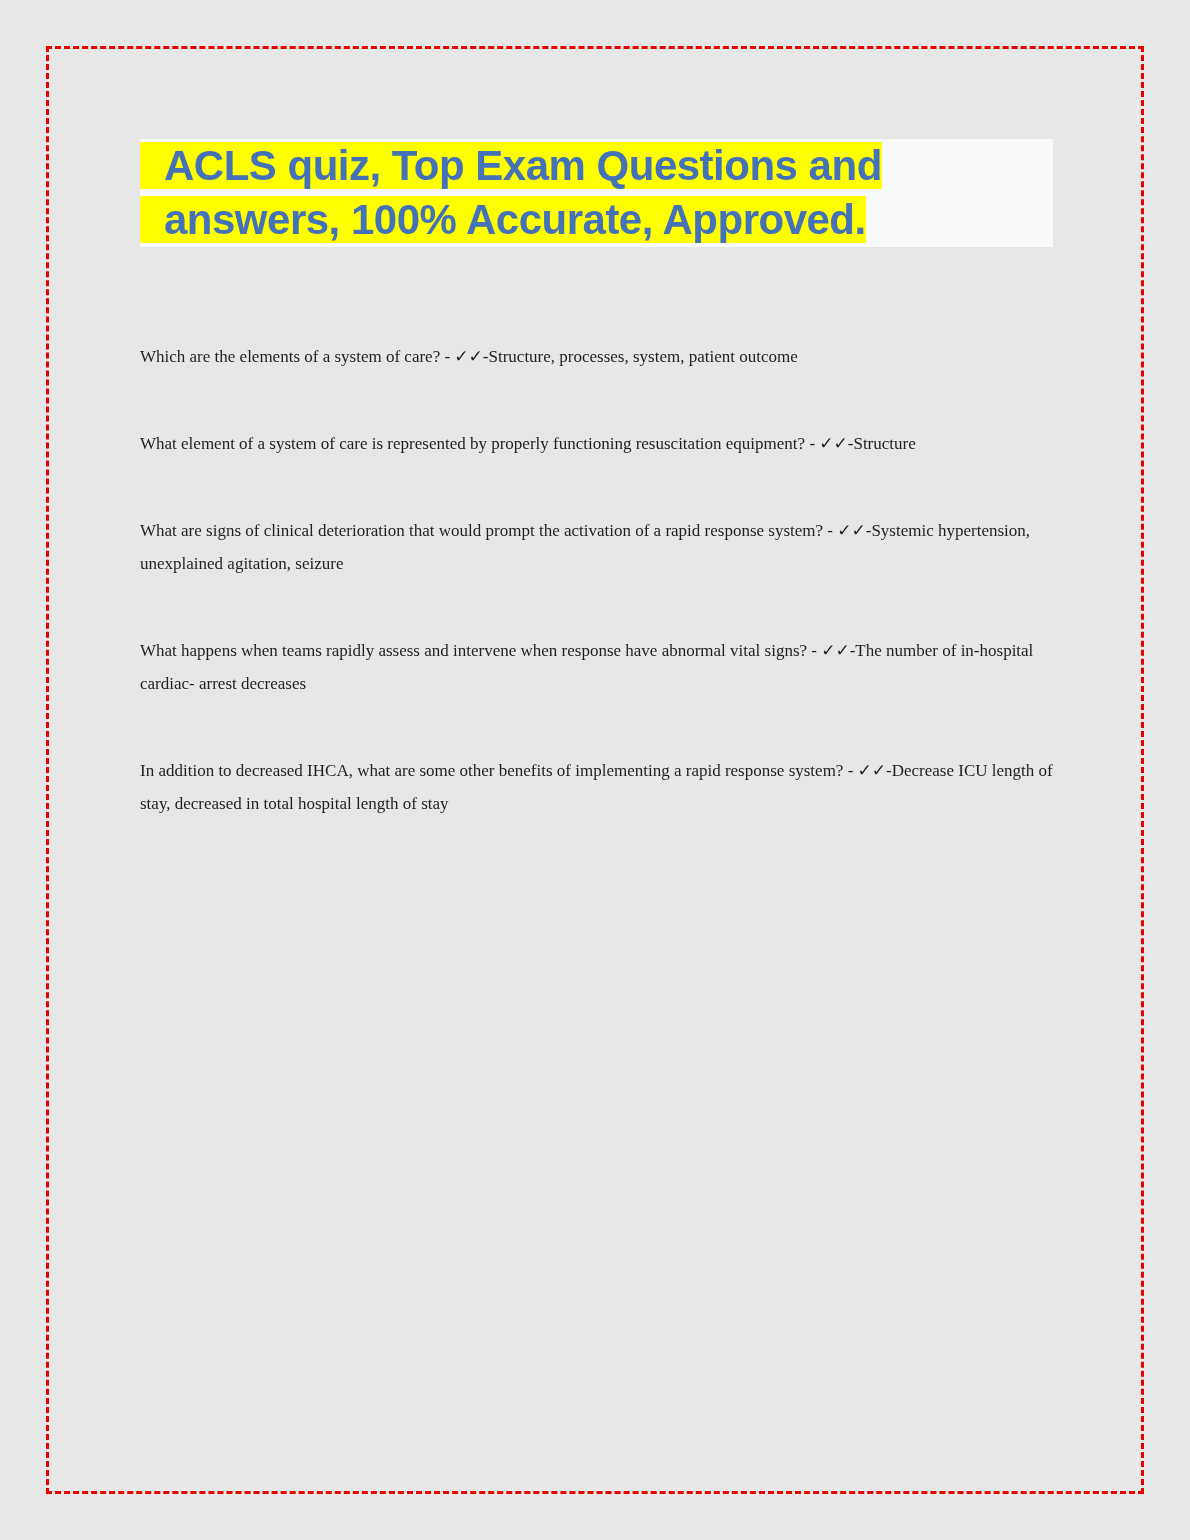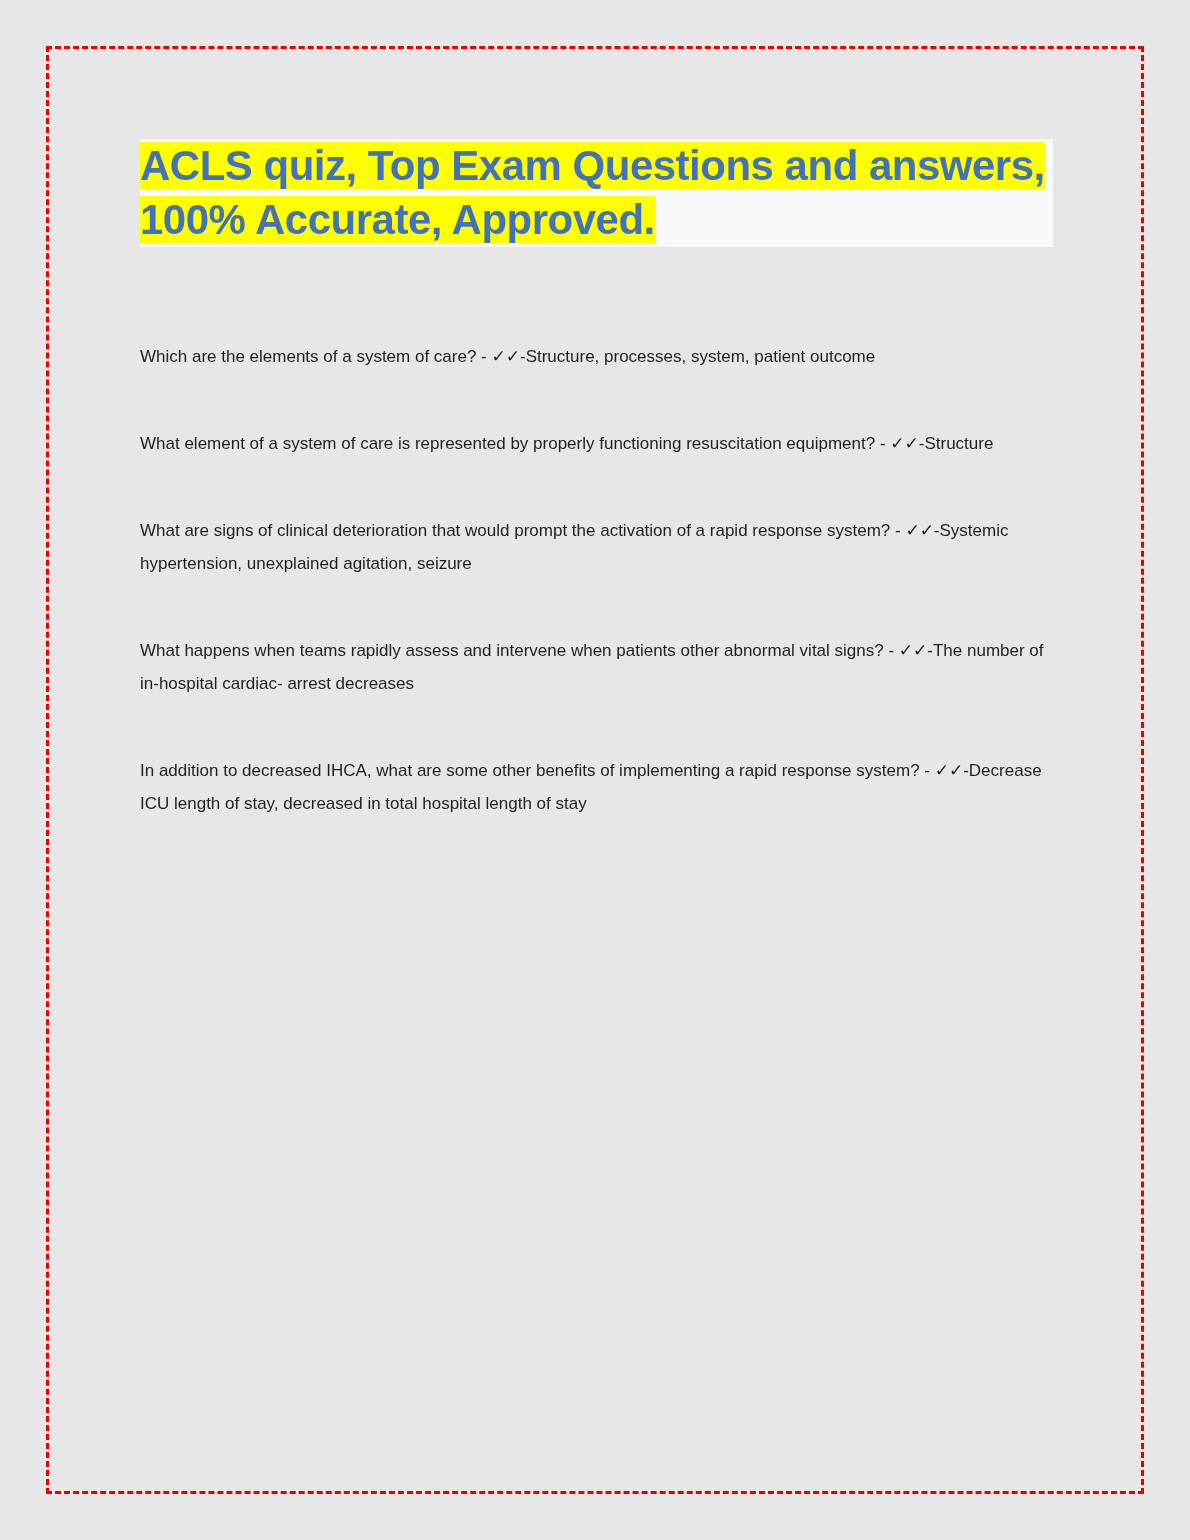--- a/index.html
+++ b/index.html
@@ -39,37 +39,39 @@
     margin: 0;
     font-size: 42px;
     line-height: 54px;
     font-weight: bold;
     letter-spacing: -0.5px;
     color: var(--title_text, #4472b8);
   }
   .hl {
     background: var(--title_highlight, #ffff00);
     box-decoration-break: clone;
+    padding-left: 24px;
     -webkit-box-decoration-break: clone;
   }
   .qa {
     margin: 0 0 54px 0;
     font-size: 17px;
     line-height: 33px;
     color: var(--body_text, #1f1f1f);
+    font-family: Liberation Serif, serif;
   }
 </style>
 </head>
 <body>
 
 <div class="page">
   <div class="frame"></div>
   <div class="content">
     <div class="title-block">
       <h1 class="title"><span class="hl">ACLS quiz, Top Exam Questions and answers, 100% Accurate, Approved.</span></h1>
     </div>
     <p class="qa">Which are the elements of a system of care? - ✓✓-Structure, processes, system, patient outcome</p>
     <p class="qa">What element of a system of care is represented by properly functioning resuscitation equipment? - ✓✓-Structure</p>
     <p class="qa">What are signs of clinical deterioration that would prompt the activation of a rapid response system? - ✓✓-Systemic hypertension, unexplained agitation, seizure</p>
-    <p class="qa">What happens when teams rapidly assess and intervene when patients other abnormal vital signs? - ✓✓-The number of in-hospital cardiac- arrest decreases</p>
+    <p class="qa">What happens when teams rapidly assess and intervene when response have abnormal vital signs? - ✓✓-The number of in-hospital cardiac- arrest decreases</p>
     <p class="qa">In addition to decreased IHCA, what are some other benefits of implementing a rapid response system? - ✓✓-Decrease ICU length of stay, decreased in total hospital length of stay</p>
   </div>
 </div>
 
 </body></html>

